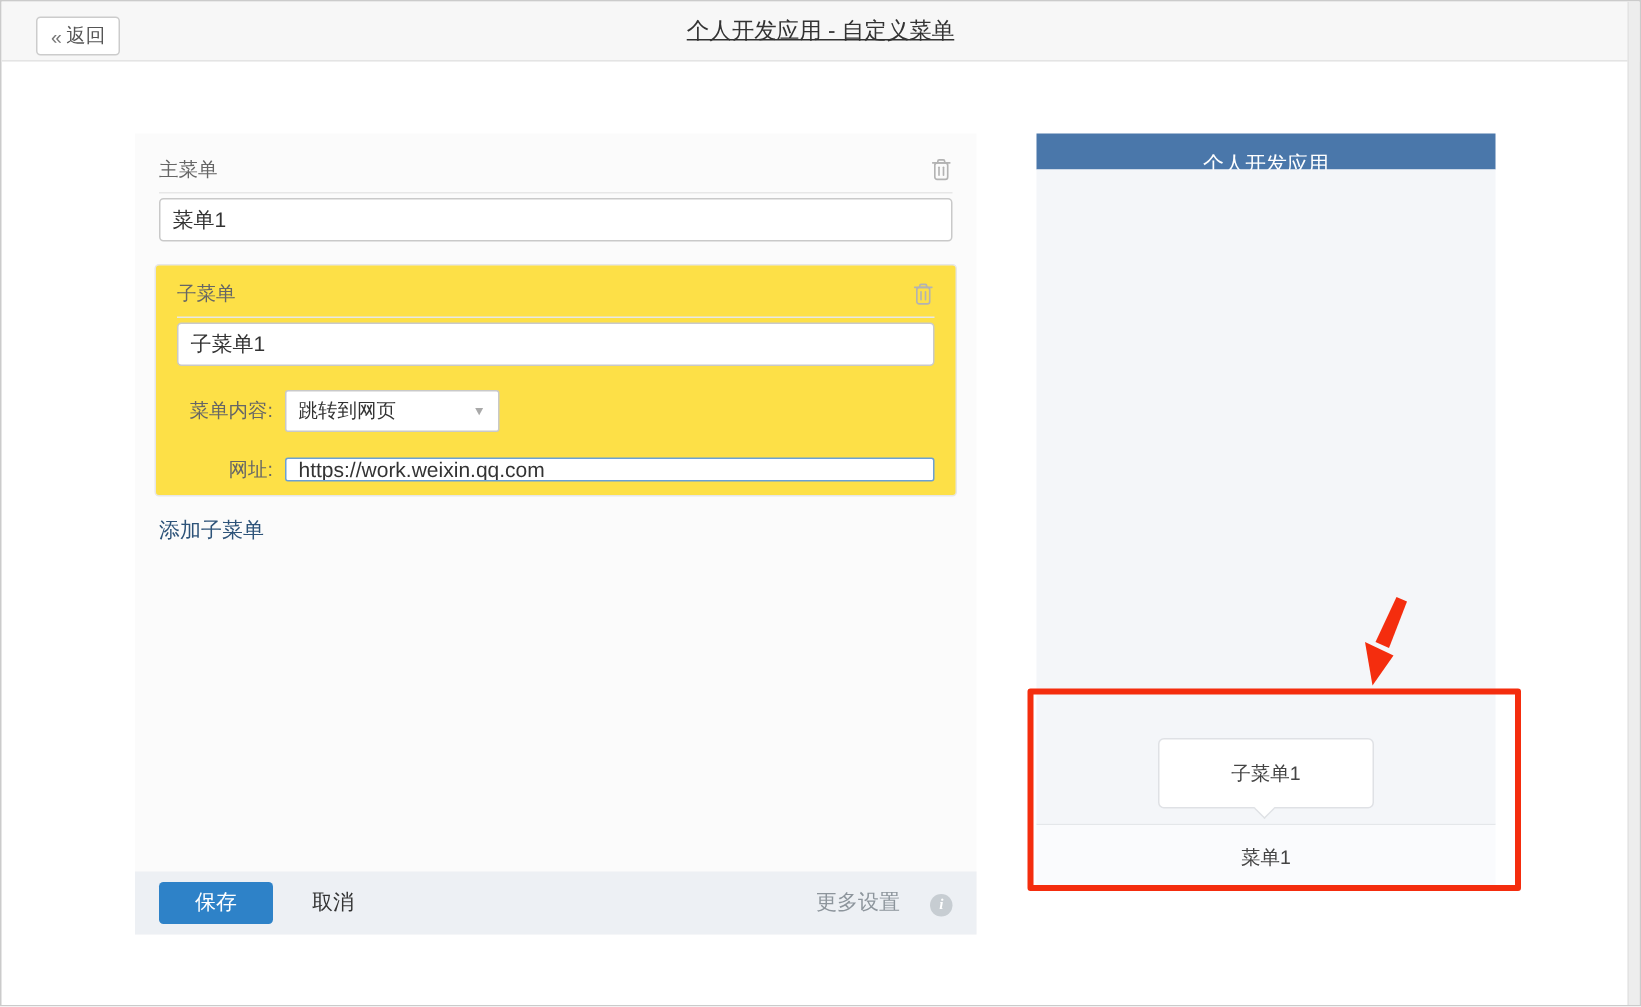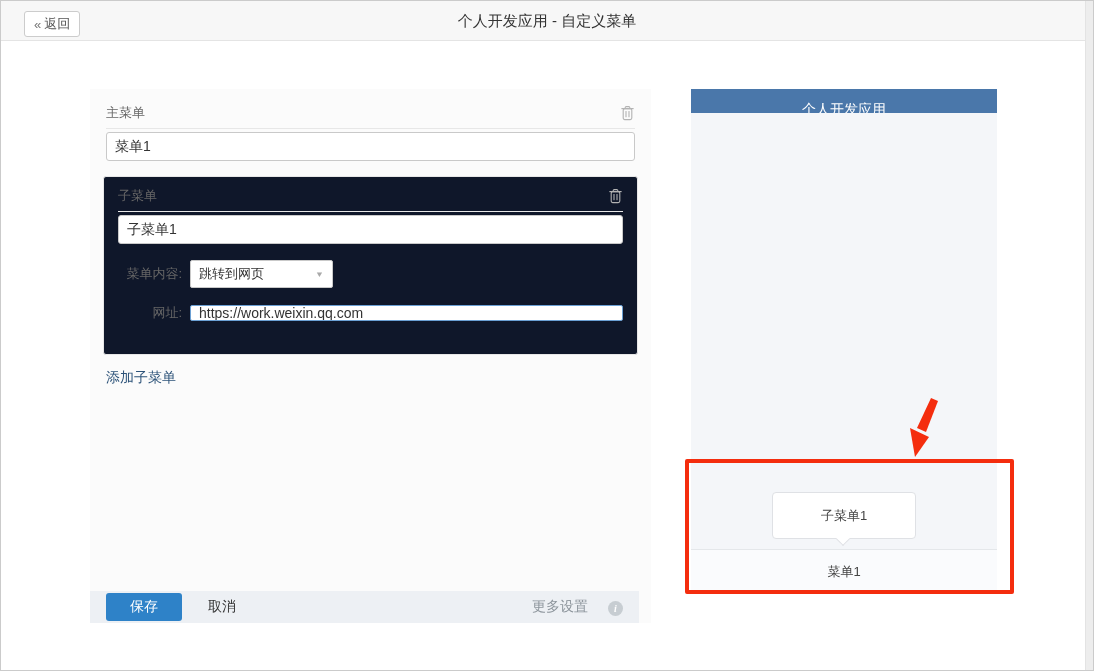--- a/index.html
+++ b/index.html
@@ -4,37 +4,37 @@
 <style>
   * { margin:0; padding:0; box-sizing:border-box; }
   html,body { background:#fff; }
   body { font-family:"Liberation Sans","DejaVu Sans",sans-serif; }
   .screen { position:relative; width:1094px; height:671px; background:#fff; border:1px solid #cbcbcb; overflow:hidden; }
 
   
   .topbar { position:absolute; left:0; top:0; right:0; height:40px; background:#f7f7f7; border-bottom:1px solid #e4e4e4; }
   .back-btn { position:absolute; left:23px; top:10px; height:26px; padding:0 9px; background:#fff; border:1px solid #ccc; border-radius:3px; font-size:13px; color:#555; cursor:pointer; display:flex; align-items:center; gap:3px; font-family:inherit; }
   .back-chevron { font-size:13px; color:#777; }
-  .page-title { position:absolute; left:0; right:0; top:0; height:40px; line-height:40px; text-align:center; font-size:15px; color:#333; }
+  .page-title { position:absolute; left:0; right:0; top:0; height:40px; line-height:40px; text-align:center; font-size:15px; color:#333;text-decoration:underline; }
 
   
   .editor-card { position:absolute; left:89px; top:88px; width:561px; height:534px; background:#fbfbfb; }
   .main-section { padding:15px 16px 0; }
   .label-row { display:flex; justify-content:space-between; align-items:center; padding-bottom:6px; border-bottom:1px solid #e7e7e7;gap:43px; }
   .field-label { font-size:13px; color:#666; }
   .trash-btn { background:none; border:none; cursor:pointer; padding:0; line-height:0; }
   .text-field { display:block; width:100%; height:29px; border:1px solid #c9c9c9; border-radius:3px; padding:0 8px; font-size:14px; color:#333; background:#fff; margin-top:3px; outline:none; font-family:inherit; }
-  .sub-card { margin:15px 13px 0; border:1px solid #e7e7e7; border-radius:3px; background:#0f172a; padding:10px 14px 32px; }
+  .sub-card { margin:15px 13px 0; border:1px solid #e7e7e7; border-radius:3px; background:#fde047; padding:10px 14px 8px; }
   .form-row { display:flex; align-items:center; margin-top:16px; }
   .form-label { width:64px; flex:none; text-align:right; margin-right:8px; font-size:13px; color:#666; }
   .select-box { width:143px; height:28px; border:1px solid #c9c9c9; border-radius:2px; background:#fff; display:flex; align-items:center; justify-content:space-between; padding:0 8px; font-size:13px; color:#333; cursor:pointer; }
   .chevron { color:#a9a9a9; font-size:9px; transform:scaleY(0.9); }
   .url-input { flex:1; height:16px; border:1px solid #6ba0d4; border-radius:2px; padding:0 8px; font-size:14px; color:#333; outline:none; font-family:inherit; }
   .add-link { display:inline-block; margin:14px 16px; font-size:14px; color:var(--link,#2d5379); cursor:pointer; }
-  .card-footer { position:absolute; left:0; right:12px; bottom:0; height:32px; background:#edf0f4; display:flex; align-items:center; padding:2px 16px; }
+  .card-footer { position:absolute; left:0; right:0; bottom:0; height:42px; background:#edf0f4; display:flex; align-items:center; padding:2px 16px; }
   .save-btn { width:76px; height:28px; background:var(--save-blue,#2e82c8); color:#fff; border:none; border-radius:3px; font-size:14px; cursor:pointer; font-family:inherit; }
   .cancel-btn { margin-left:26px; font-size:14px; color:#333; cursor:pointer; }
   .more-settings { margin-left:auto; display:flex; align-items:flex-end; gap:20px; font-size:14px; color:#8d959c; cursor:pointer; }
   .info-icon { width:15px; height:15px; border-radius:50%; background:#c7cdd2; color:#fff; font:italic bold 10px/15px "Liberation Serif","DejaVu Serif",serif; text-align:center; }
 
   
   .phone { position:absolute; left:690px; top:88px; width:306px; height:504px; display:flex; flex-direction:column; }
   .phone-header { height:24px; flex:none; background:var(--header-blue,#4a77aa); color:#fff; font-size:14px; text-align:center; line-height:40px; }
   .phone-body { flex:1; background:#f4f6f9; position:relative; }
   .popup { position:absolute; left:50%; transform:translateX(-50%); bottom:10px; width:144px; height:47px; background:#fff; border:1px solid #dfe1e5; border-radius:4px; text-align:center; line-height:45px; font-size:13px; color:#444; cursor:pointer; }

